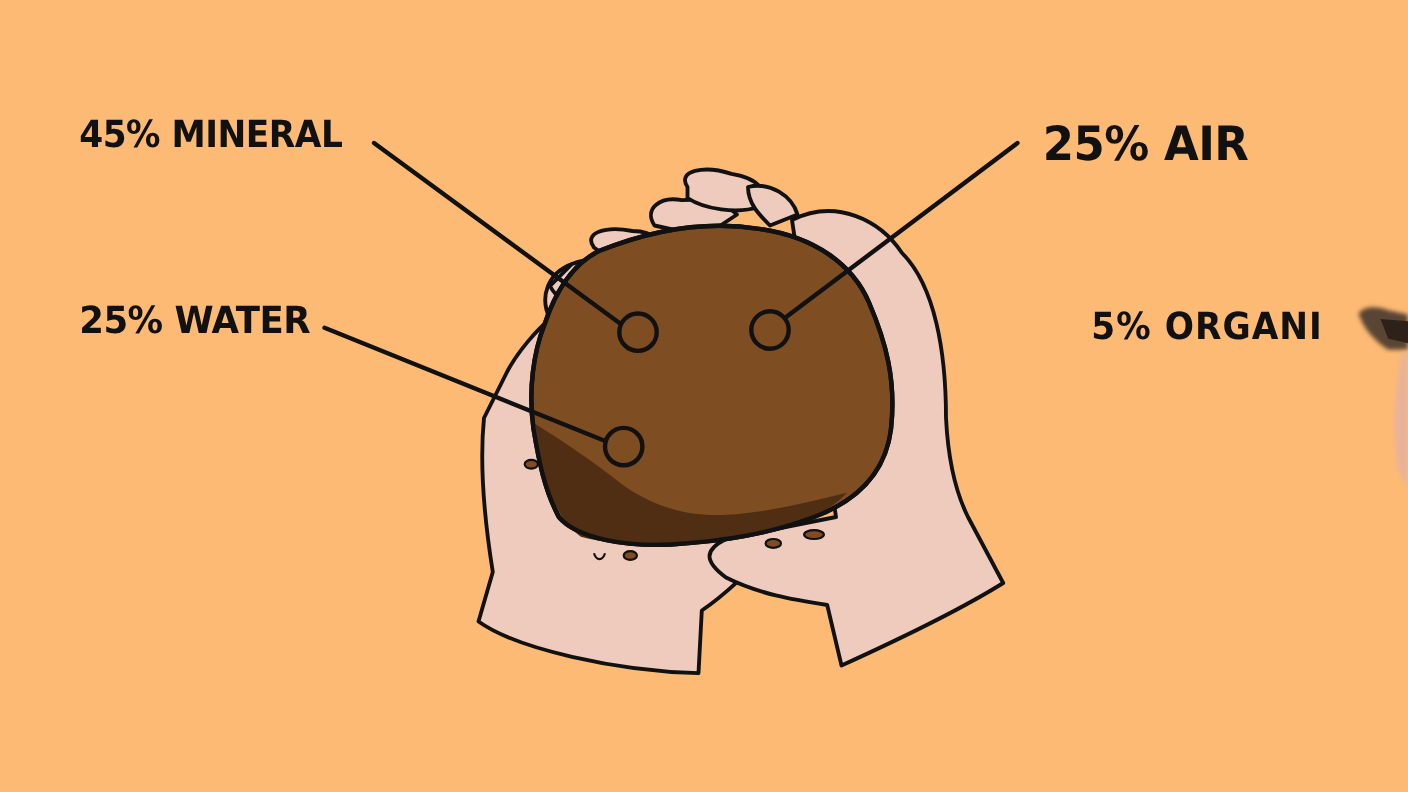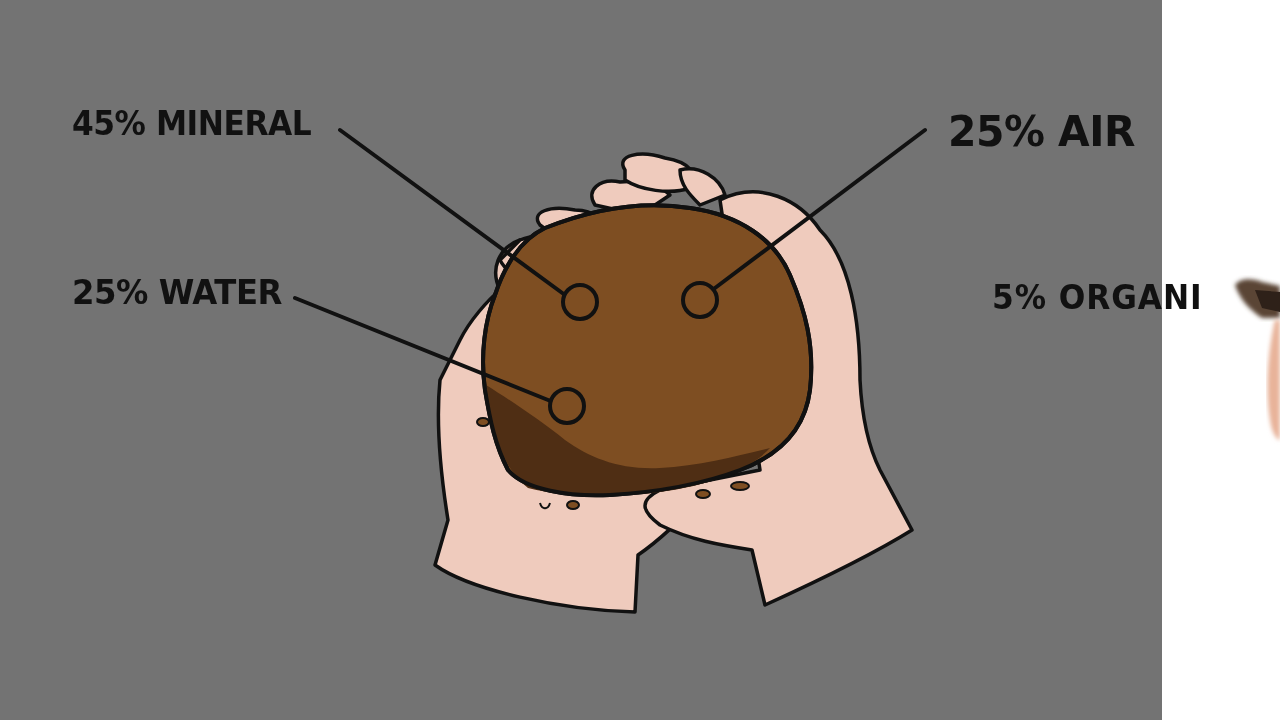--- a/index.html
+++ b/index.html
@@ -5,23 +5,23 @@
     html, body {
       margin: 0;
       padding: 0;
       width: 1280px;
       height: 720px;
       overflow: hidden;
       background: #ffffff;
     }
     .stage {
       position: relative;
-      width: 1162px;
+      width: 1280px;
       height: 720px;
-      background: #737373;
+      background: #fdba74;
     }
     .label {
       position: absolute;
       font-family: "DejaVu Sans", sans-serif;
       font-weight: bold;
       color: #111111;
       white-space: nowrap;
       letter-spacing: -0.5px;
     }
     #lbl-mineral { left: 72px; top: 103px; font-size: 34px; transform: scaleX(0.92); transform-origin: left; }

